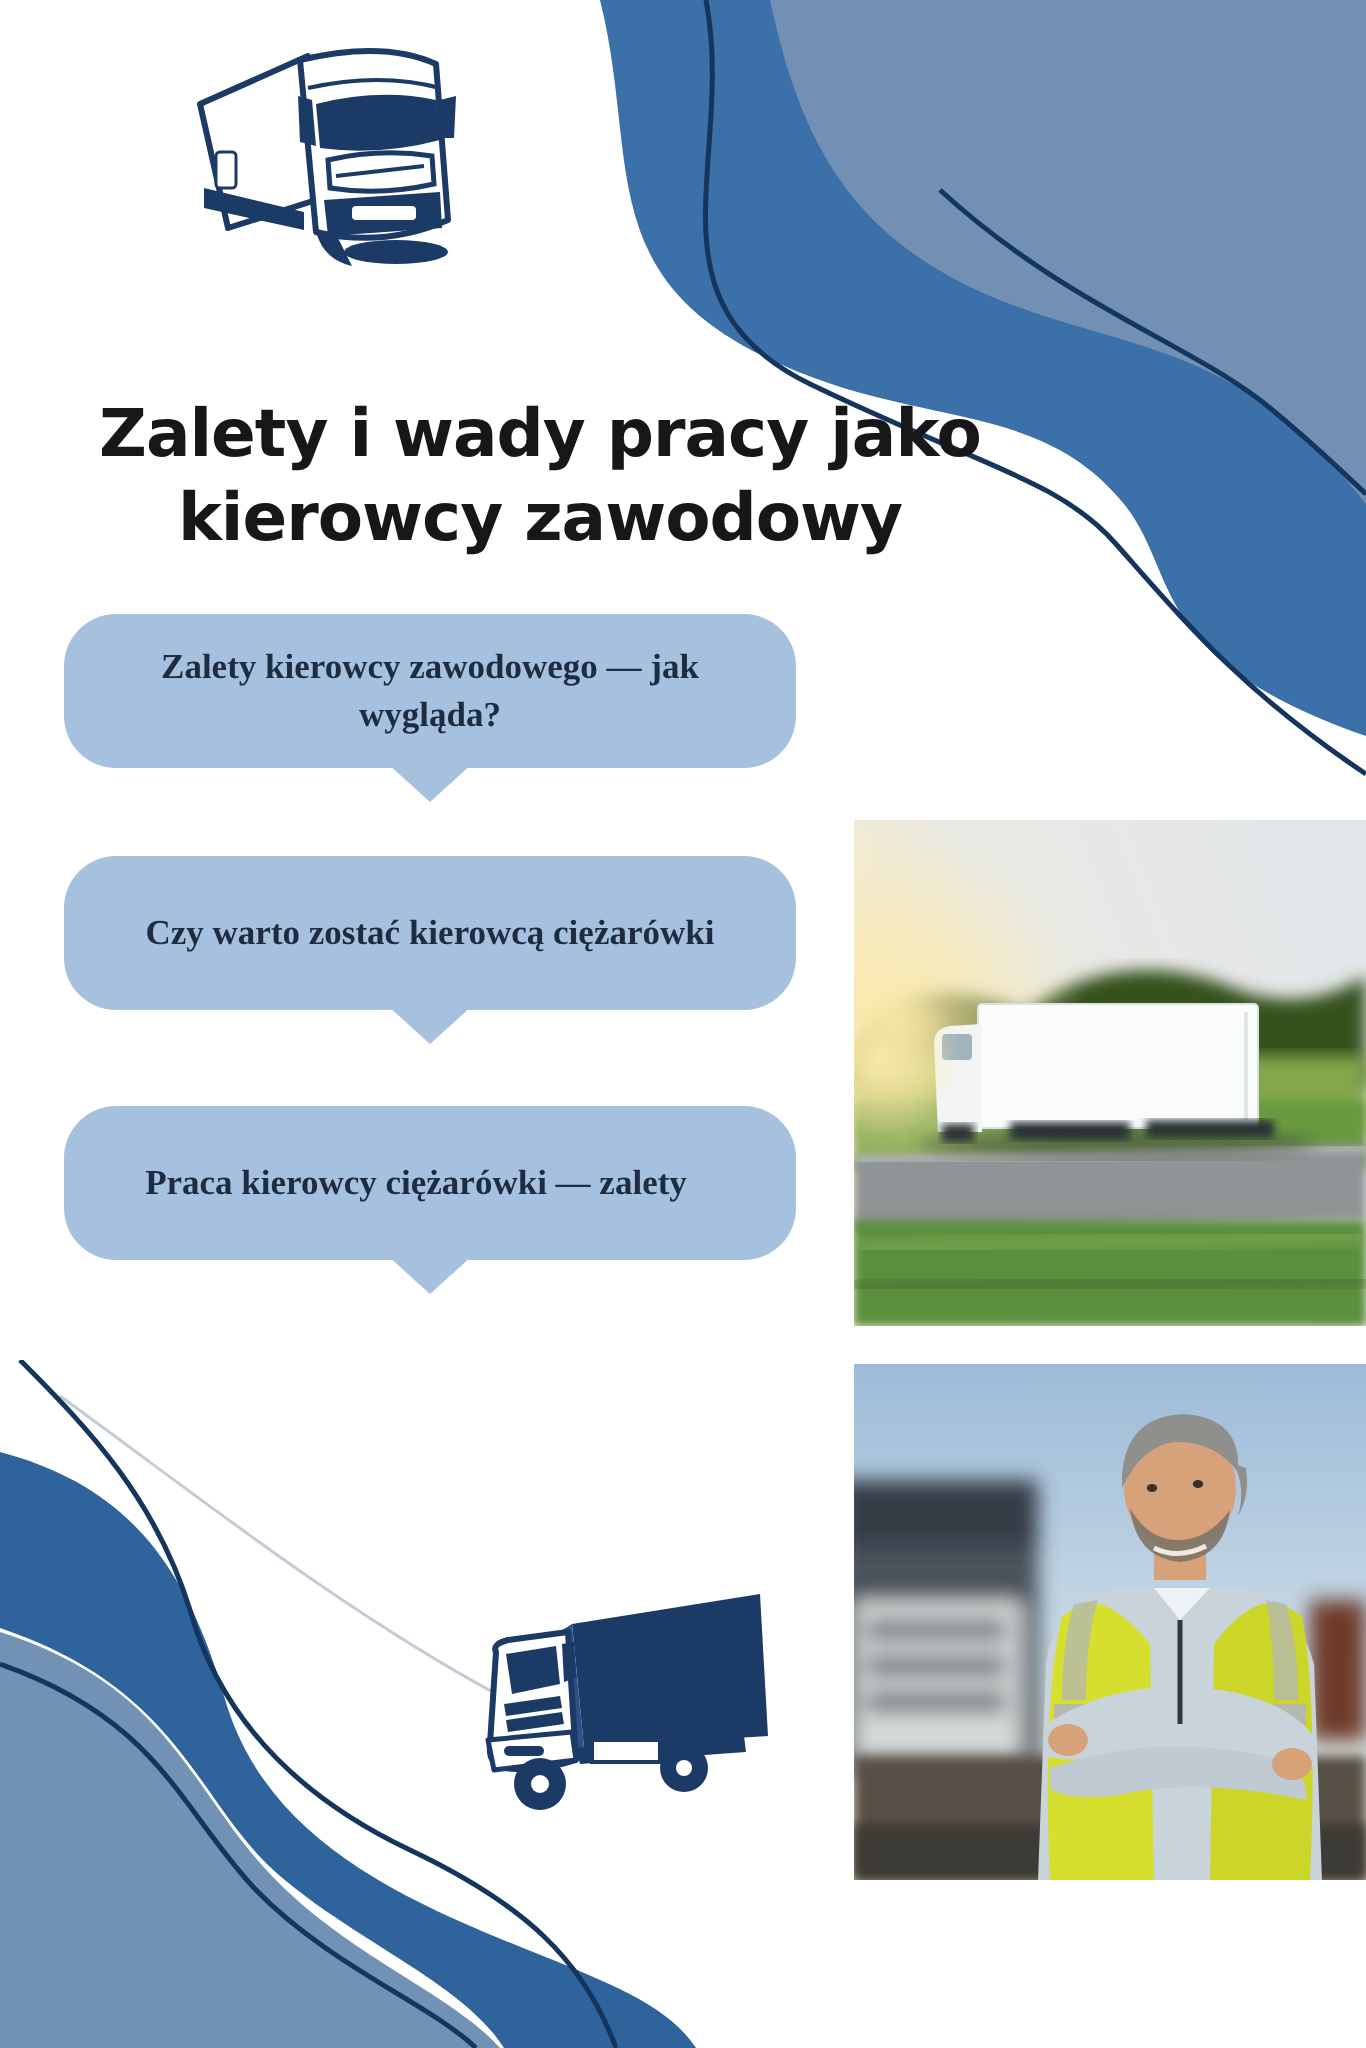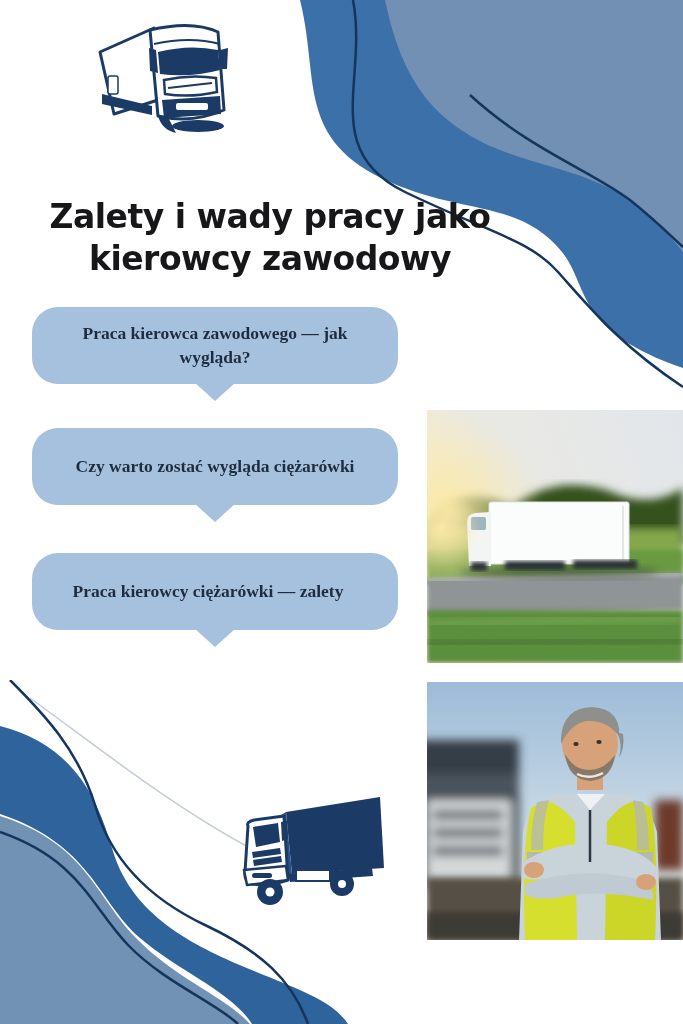--- a/index.html
+++ b/index.html
@@ -81,24 +81,24 @@
     <path d="M74 102 Q78 116 92 119 L84 103 Z" fill="#1c3a66"></path>
     <ellipse cx="114" cy="112" rx="26" ry="6" fill="#1c3a66"></ellipse>
   </svg>
 
   <h1 class="poster-title">
     <span>Zalety i wady pracy jako</span>
     <span>kierowcy zawodowy</span>
   </h1>
 
   <div id="bubble-1" class="bubble">
-    <span>Praca kierowca zawodowego — jak wygląda?</span>
+    <span>Zalety kierowcy zawodowego — jak wygląda?</span>
   </div>
   <div id="bubble-2" class="bubble">
-    <span>Czy warto zostać wygląda ciężarówki</span>
+    <span>Czy warto zostać kierowcą ciężarówki</span>
   </div>
   <div id="bubble-3" class="bubble">
     <span>Praca kierowcy ciężarówki — zalety</span>
   </div>
 
   <div id="photo-truck-road" class="photo" role="img" aria-label="White semi truck driving on a rural road at sunset, motion blurred green fields">
     <svg width="256" height="253" viewBox="0 0 256 253">
       <defs>
         <linearGradient id="sky1" x1="1" y1="0" x2="0" y2="0.4">
           <stop offset="0" stop-color="#e2e6eb"></stop>

